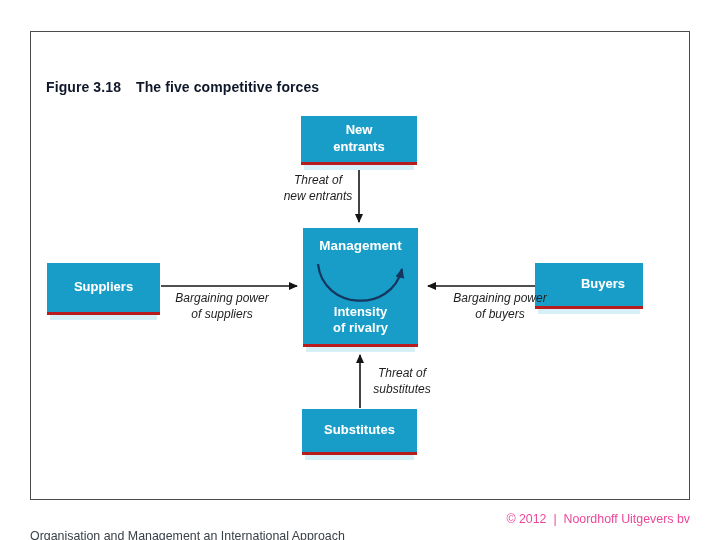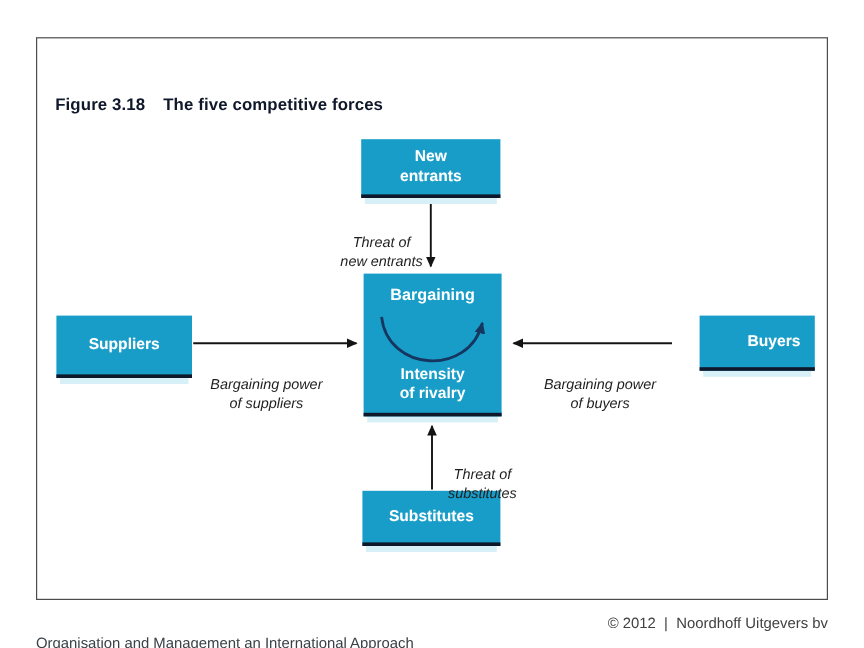--- a/index.html
+++ b/index.html
@@ -14,69 +14,69 @@
   .fig-title {
     position: absolute; left: 46px; top: 79px;
     font-size: 14px; font-weight: 700; color: #0f172a; letter-spacing: .1px;
     white-space: nowrap;
   }
   .fig-title .title-text { margin-left: 15px; font-weight: 600; }
 
   .force-box {
     position: absolute; background: #189dc8; color: #ffffff;
     display: flex; align-items: center; justify-content: center; text-align: center;
-    border-bottom: 3px solid #0f172a;
+    border-bottom: 3px solid #b91c1c;
     box-shadow: 0 8px 0 -3px #d7eff7;
   }
   .box-label {
     font-size: 13px; font-weight: 700; line-height: 1.3; white-space: pre-line;
     text-shadow: 0 0 1px rgba(255,255,255,.25);
   }
 
   .box-new         { left: 301px; top: 116px; width: 116px; height: 49px; }
   .box-suppliers   { left: 47px;  top: 263px; width: 113px; height: 52px; }
-  .box-buyers      { left: 583px; top: 263px; width: 96px; height: 46px; padding-left: 28px; }
+  .box-buyers      { left: 535px; top: 263px; width: 108px; height: 46px; padding-left: 28px; }
   .box-substitutes { left: 302px; top: 409px; width: 115px; height: 46px; }
 
   .box-competitors {
     left: 303px; top: 228px; width: 115px; height: 119px;
     display: block;
   }
   .competitors-title {
     position: absolute; top: 10px; left: 0; right: 0; text-align: center;
     font-size: 13.5px; font-weight: 700;
   }
   .intensity-label {
     position: absolute; bottom: 8px; left: 0; right: 0; text-align: center;
     font-size: 13px; font-weight: 700; line-height: 1.25; white-space: pre-line; margin-top: 28px;
   }
   .rivalry-arc { position: absolute; left: 0; top: 0; width: 115px; height: 119px; }
   .rivalry-arc path.arc { fill: none; stroke: #15365f; stroke-width: 2.3px; }
 
   .arrow-label {
     position: absolute; font-size: 12px; font-style: italic; color: #1e1e1e;
-    line-height: 1.3; white-space: pre-line; text-align: center; margin-top: 22px;
+    line-height: 1.3; white-space: pre-line; text-align: center;
   }
   .label-threat-new  { left: 272px; top: 173px; width: 92px; }
   .label-barg-sup    { left: 170px; top: 291px; width: 104px; }
   .label-barg-buy    { left: 448px; top: 291px; width: 104px; }
   .label-threat-sub  { left: 368px; top: 366px; width: 68px; }
 
   .arrow-layer { position: absolute; left: 0; top: 0; width: 720px; height: 540px; pointer-events: none; }
   .arrow-layer line { stroke: #141414; stroke-width: 1.6px; }
   .arrowhead-black { fill: #141414; }
   .arrowhead-navy { fill: #15365f; }
 
   .footer-left {
     position: absolute; left: 30px; top: 512px;
     font-size: 12.4px; color: #3a4147; margin-top: 17px;
   }
   .footer-right {
     position: absolute; right: 30px; top: 512px;
-    font-size: 12.4px; color: #404040; white-space: pre;
+    font-size: 12.4px; color: #ec4899; white-space: pre;
   }
 </style>
 </head>
 <body>
 
 <div class="frame"></div>
 
 <div class="fig-title">
   <span>Figure 3.18</span><span class="title-text">The five competitive forces</span>
 </div>
@@ -96,21 +96,21 @@
 <div class="force-box box-new">
   <span class="box-label">New
 entrants</span>
 </div>
 
 <div class="force-box box-suppliers">
   <span class="box-label">Suppliers</span>
 </div>
 
 <div class="force-box box-competitors">
-  <div class="competitors-title">Bargaining</div>
+  <div class="competitors-title">Management</div>
   <svg class="rivalry-arc" viewBox="0 0 115 119">
     <defs>
       <marker id="ah-navy" markerUnits="userSpaceOnUse" markerWidth="12" markerHeight="11" refX="9" refY="4.5" orient="auto">
         <path class="arrowhead-navy" d="M0,0 L10,4.5 L0,9 Z"></path>
       </marker>
     </defs>
     <path class="arc" d="M 15 36 C 20 82, 88 86, 99 41" marker-end="url(#ah-navy)"></path>
   </svg>
   <div class="intensity-label">Intensity
 of rivalry</div>

